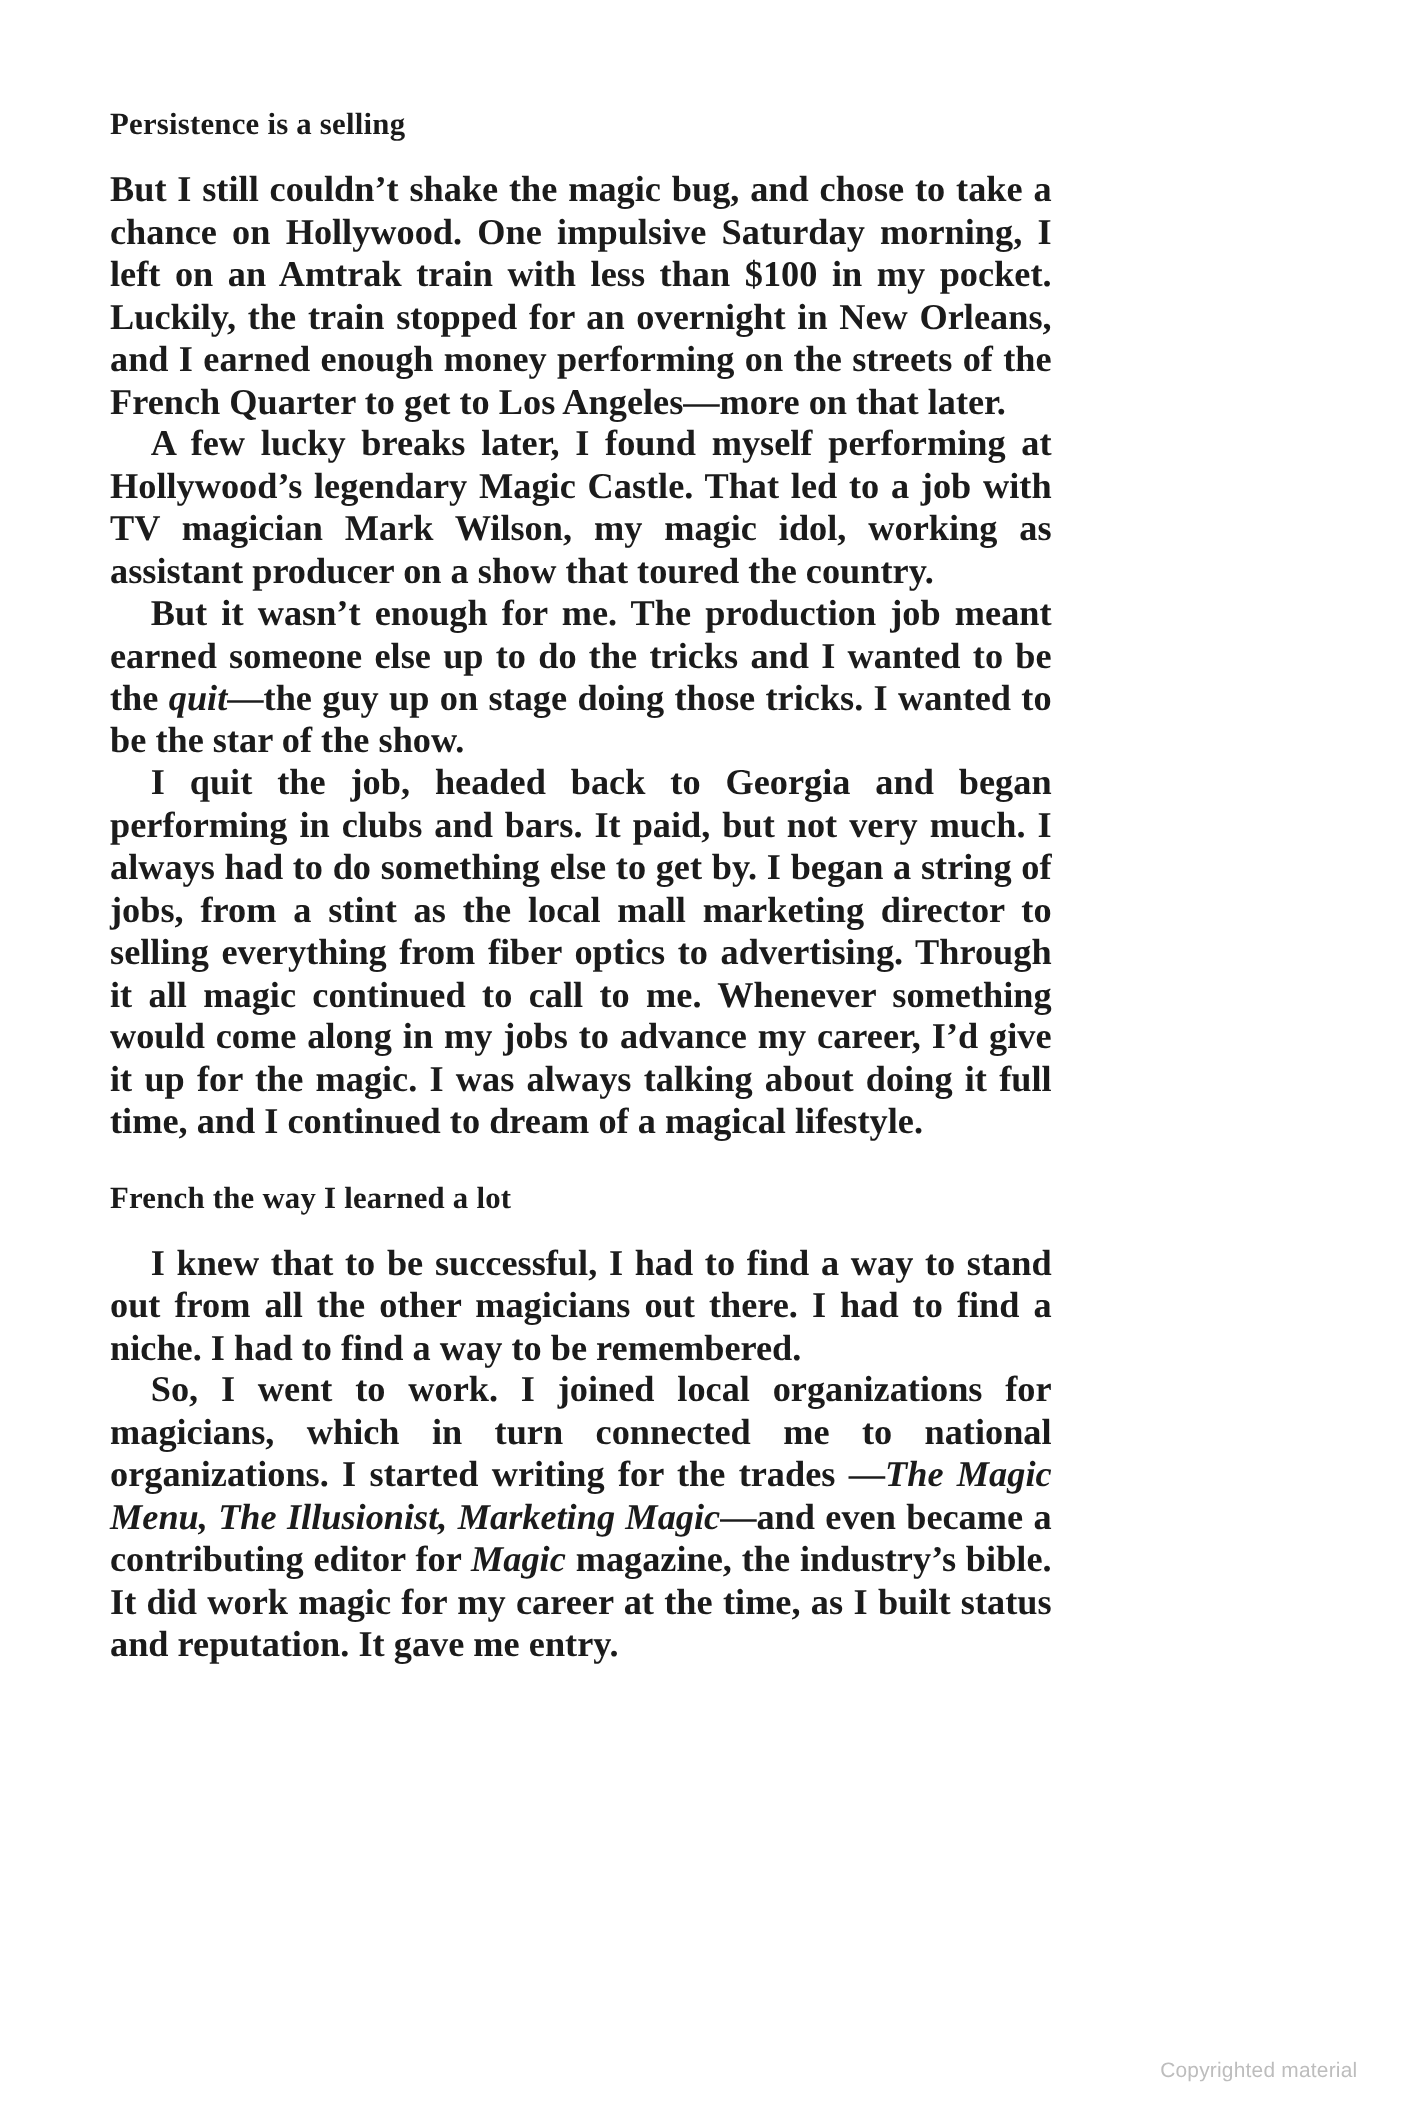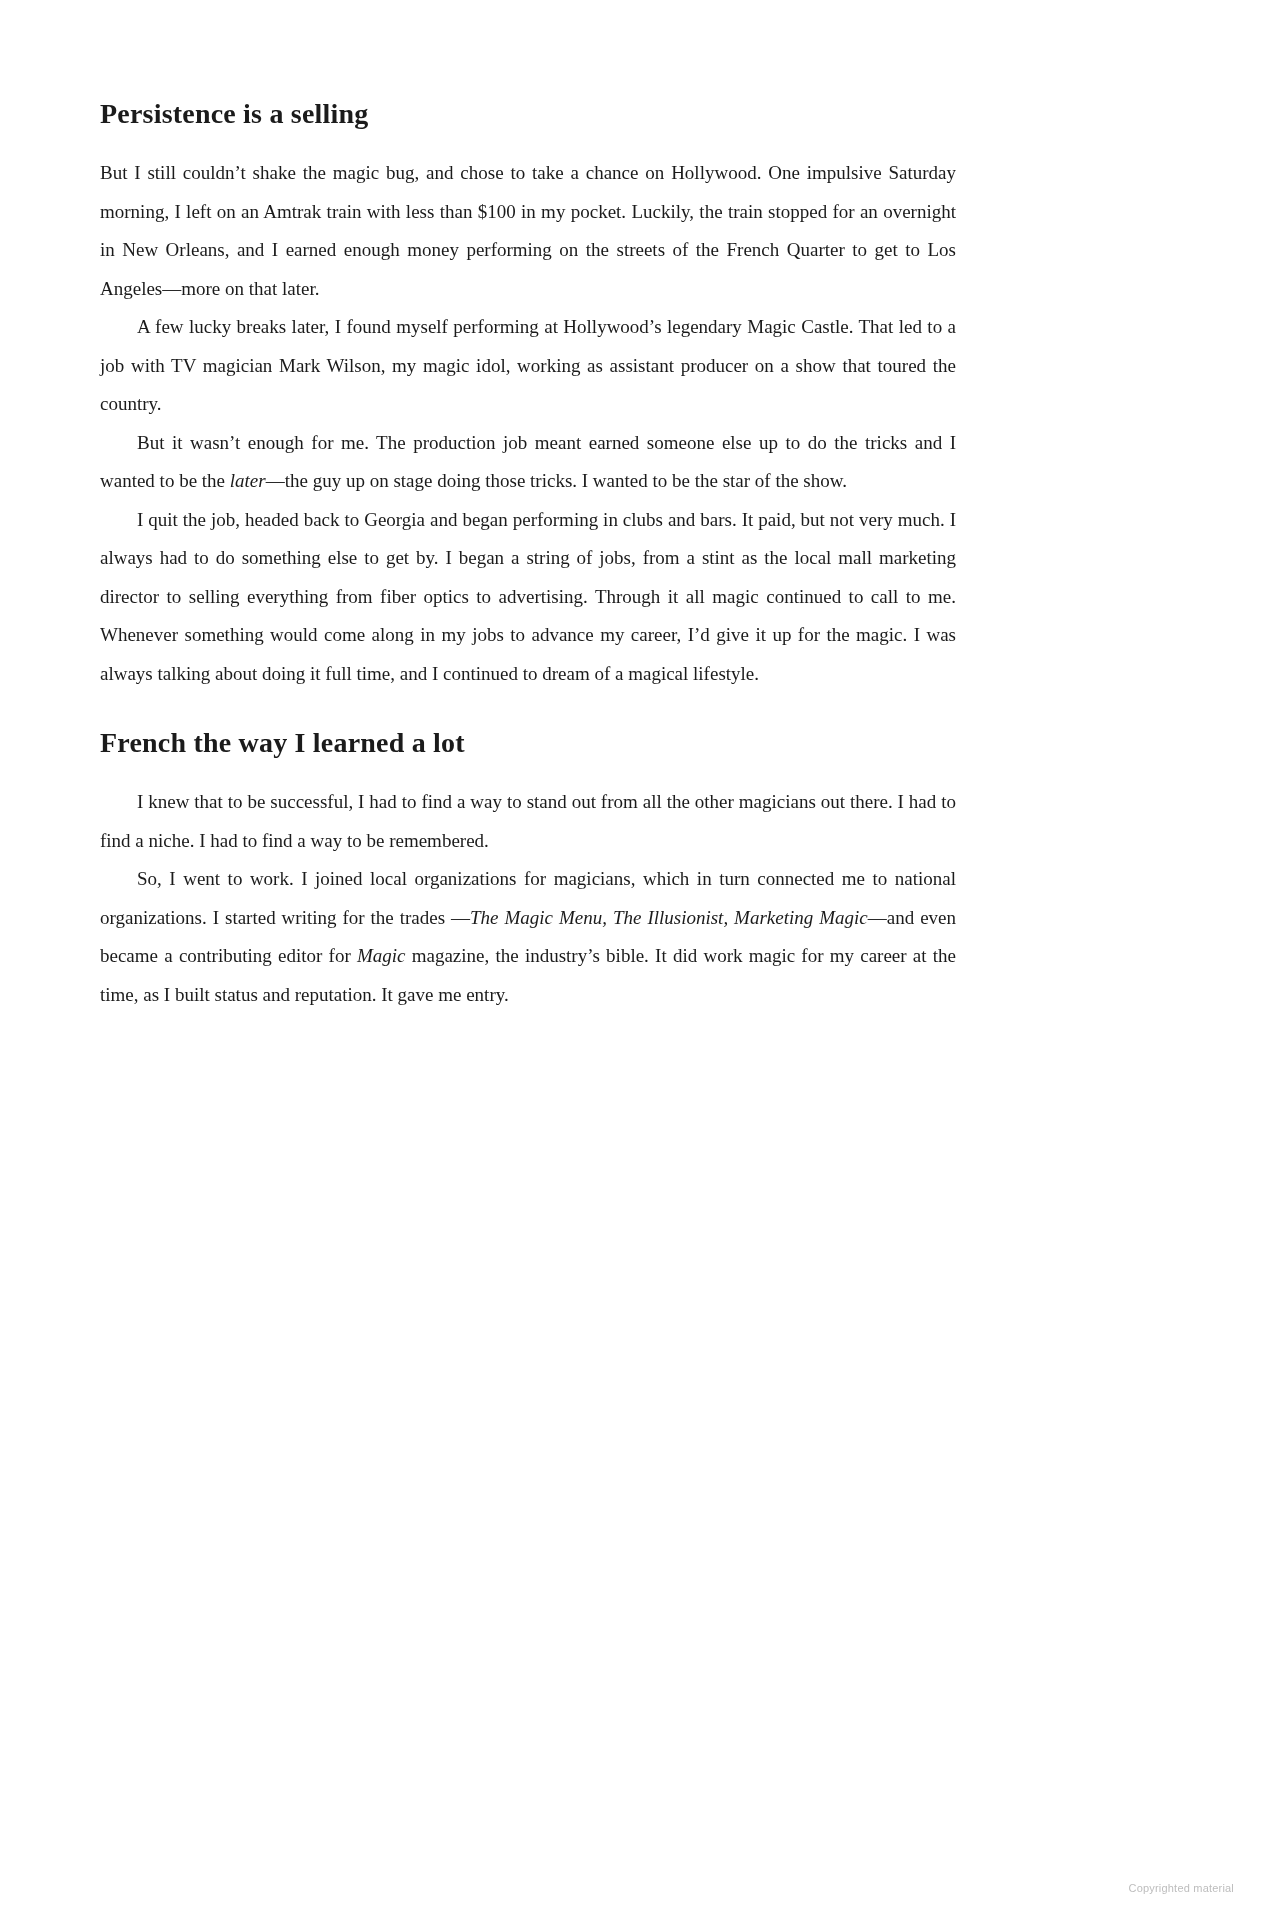--- a/index.html
+++ b/index.html
@@ -19,47 +19,48 @@
   }
   .heading {
     font-family: "Liberation Serif", serif;
     font-size: 28px;
     font-weight: bold;
     letter-spacing: 0.2px;
     margin: 34px 0 24px 0;
   }
   section:first-child .heading { margin-top: 0; }
   .para {
-    font-size: 19px;
+    font-size: 33px;
     line-height: 38.5px;
     text-align: justify;
     text-justify: inter-word;
+    font-weight: bold;
   }
   .para.indent { text-indent: 37px; }
   .para em { font-style: italic; }
   .footer {
     position: absolute;
     right: 46px;
     bottom: 16px;
     font-family: "Liberation Sans", sans-serif;
-    font-size: 11px;
+    font-size: 19px;
     color: #bdbdbd;
     letter-spacing: 0.2px;
   }
 </style>
 </head>
 <body>
 
 <div class="page">
 
   <section>
     <h2 class="heading">Persistence is a selling</h2>
     <p class="para"><span>But I still couldn’t shake the magic bug, and chose to take a chance on Hollywood. One impulsive Saturday morning, I left on an Amtrak train with less than $100 in my pocket. Luckily, the train stopped for an overnight in New Orleans, and I earned enough money performing on the streets of the French Quarter to get to Los Angeles—more on that later.</span></p>
     <p class="para indent"><span>A few lucky breaks later, I found myself performing at Hollywood’s legendary Magic Castle. That led to a job with TV magician Mark Wilson, my magic idol, working as assistant producer on a show that toured the country.</span></p>
-    <p class="para indent"><span>But it wasn’t enough for me. The production job meant earned someone else up to do the tricks and I wanted to be the </span><em>later</em><span>—the guy up on stage doing those tricks. I wanted to be the star of the show.</span></p>
+    <p class="para indent"><span>But it wasn’t enough for me. The production job meant earned someone else up to do the tricks and I wanted to be the </span><em>quit</em><span>—the guy up on stage doing those tricks. I wanted to be the star of the show.</span></p>
     <p class="para indent"><span>I quit the job, headed back to Georgia and began performing in clubs and bars. It paid, but not very much. I always had to do something else to get by. I began a string of jobs, from a stint as the local mall marketing director to selling everything from fiber optics to advertising. Through it all magic continued to call to me. Whenever something would come along in my jobs to advance my career, I’d give it up for the magic. I was always talking about doing it full time, and I continued to dream of a magical lifestyle.</span></p>
   </section>
 
   <section>
     <h2 class="heading">French the way I learned a lot</h2>
     <p class="para indent"><span>I knew that to be successful, I had to find a way to stand out from all the other magicians out there. I had to find a niche. I had to find a way to be remembered.</span></p>
     <p class="para indent"><span>So, I went to work. I joined local organizations for magicians, which in turn connected me to national organizations. I started writing for the trades —</span><em>The Magic Menu, The Illusionist, Marketing Magic</em><span>—and even became a contributing editor for </span><em>Magic</em><span> magazine, the industry’s bible. It did work magic for my career at the time, as I built status and reputation. It gave me entry.</span></p>
   </section>
 
 </div>

